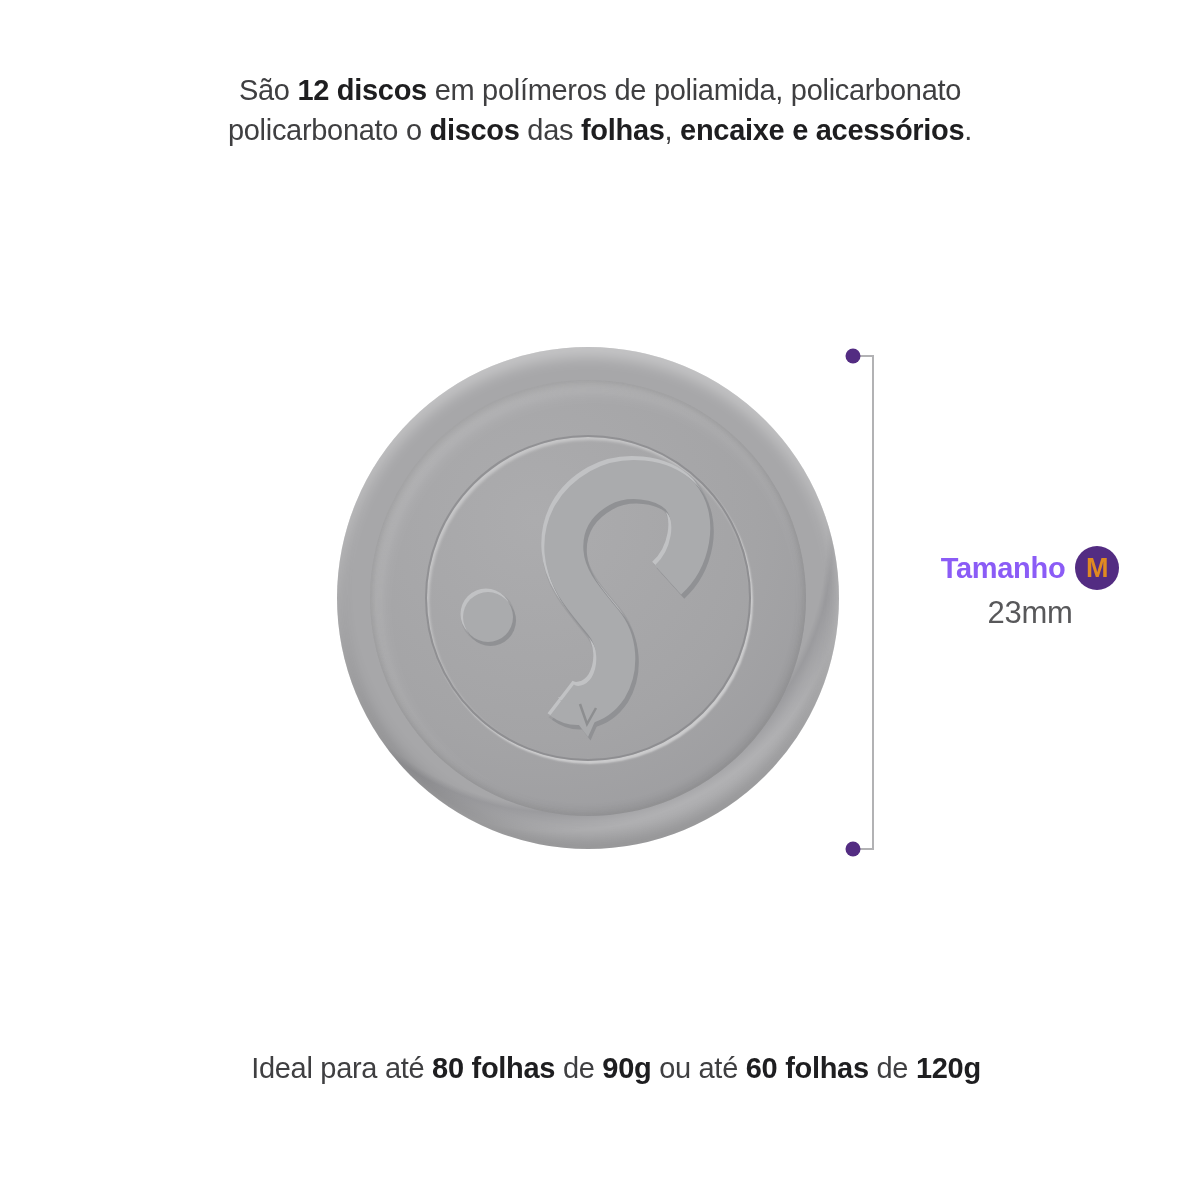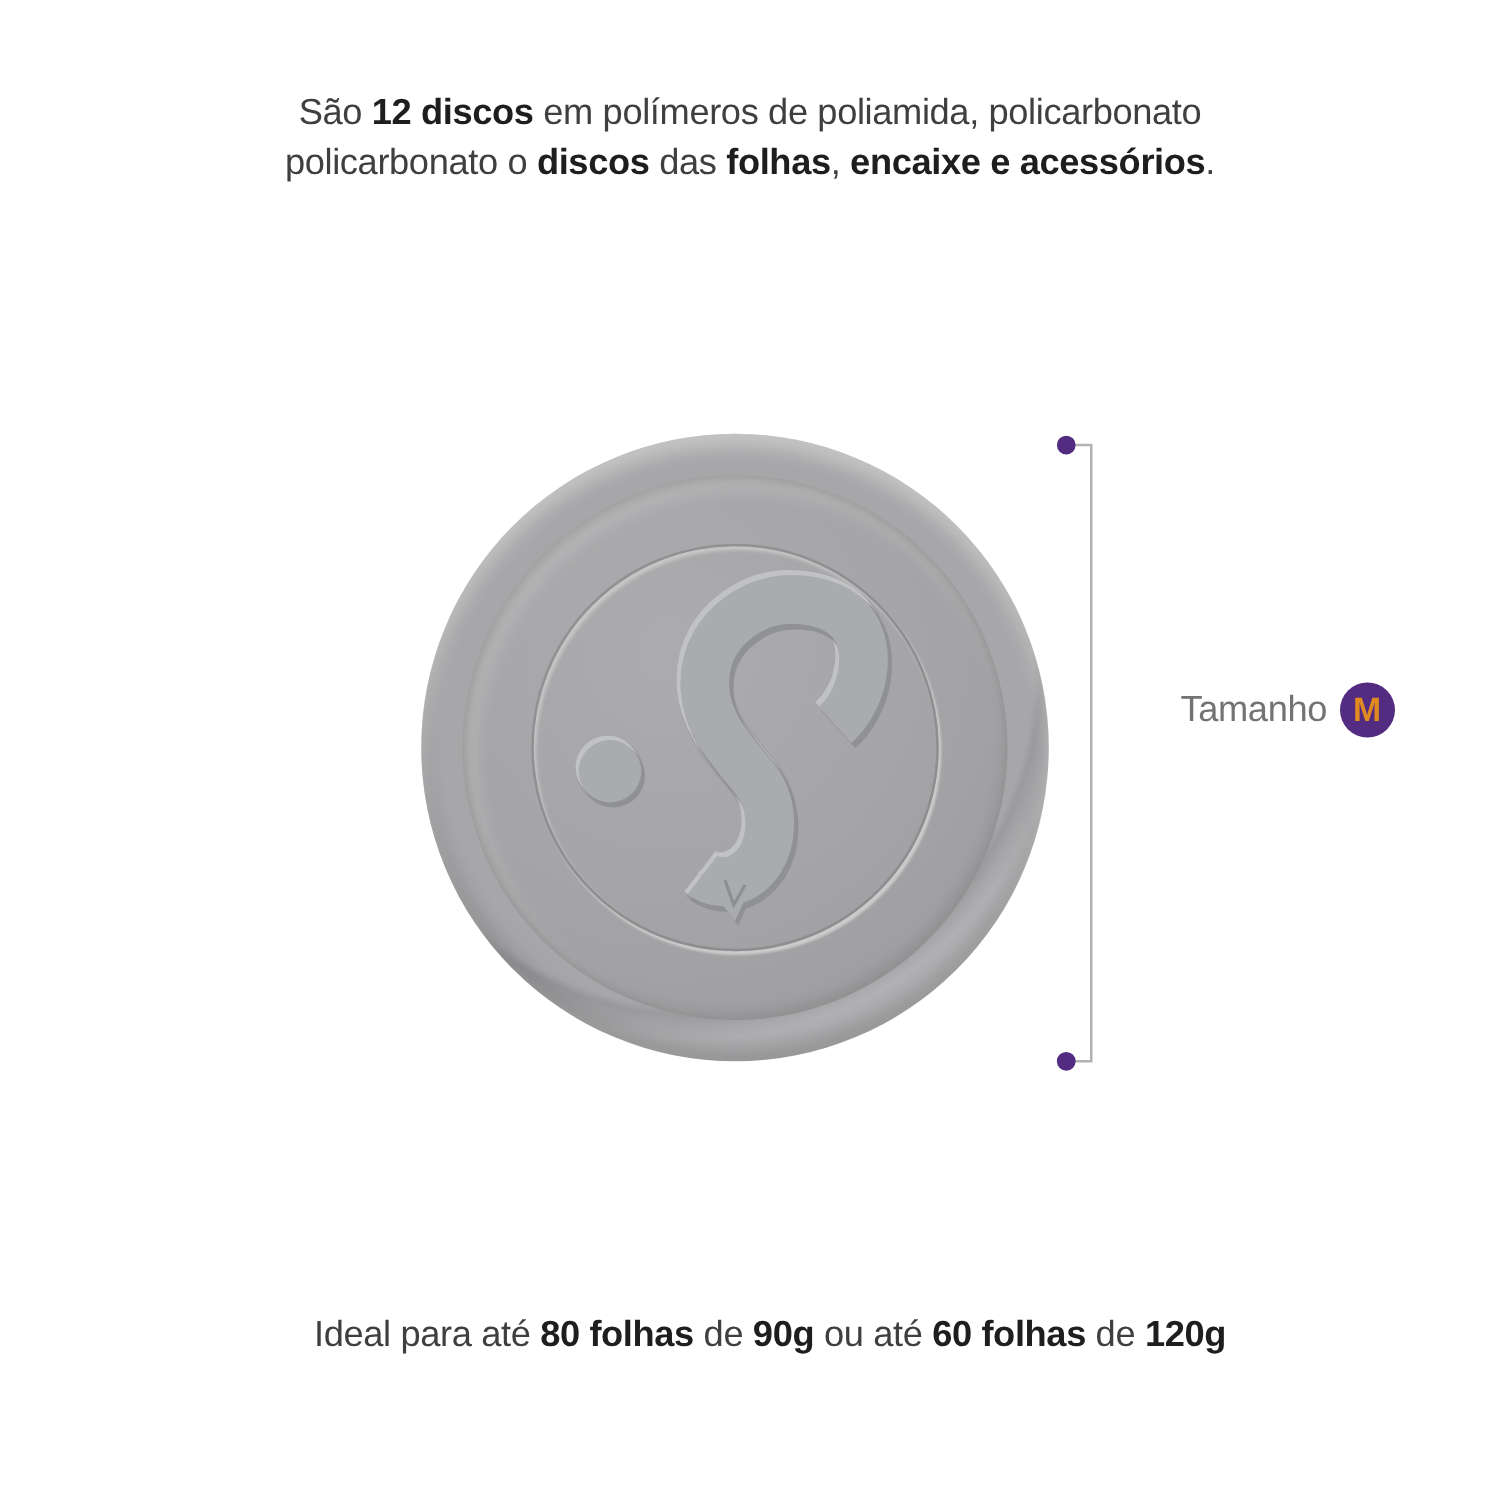--- a/index.html
+++ b/index.html
@@ -34,21 +34,21 @@
      box-shadow:2px 3px 2px rgba(255,255,255,.45), inset 2px 3px 3px rgba(255,255,255,.35);}
   .disc-logo{position:absolute;left:0;top:0;width:502px;height:502px;}
 
   
   .measure{position:absolute;left:838px;top:340px;}
   .mline{fill:none;stroke:#b2b2b4;stroke-width:2;}
 
   
   .sizebox{position:absolute;left:930px;top:546px;width:200px;text-align:center;}
   .sizerow{display:flex;align-items:center;justify-content:center;gap:10px;}
-  .sizelabel{font-size:29px;color:#737373;font-weight:400;letter-spacing:-0.3px;}
+  .sizelabel{font-size:29px;color:#8b5cf6;font-weight:700;letter-spacing:-0.3px;}
   .badge{width:44px;height:44px;border-radius:50%;background:#532c82;display:flex;
          align-items:center;justify-content:center;flex:0 0 auto;}
   .badge-m{color:#e08a21;font-weight:700;font-size:27px;line-height:1;}
   .sizeval{margin-top:5px;font-size:31px;color:#58585a;letter-spacing:-0.3px;}
 </style>
 </head>
 <body>
 
 <div class="page">
 
@@ -95,17 +95,18 @@
     <circle cx="15" cy="509" r="7.5" fill="#532c82"></circle>
   </svg>
 
   <div class="sizebox">
     <div class="sizerow">
       <span class="sizelabel">Tamanho</span>
       <span class="badge">
           <span class="badge-m">M</span>
         </span>
     </div>
+    <div class="sizeval">23mm</div>
   </div>
 
   <p class="footer"><span>Ideal para até </span><span class="b">80 folhas</span><span> de </span><span class="b">90g</span><span> ou até </span><span class="b">60 folhas</span><span> de </span><span class="b">120g</span></p>
 
 </div>
 
 </body></html>

